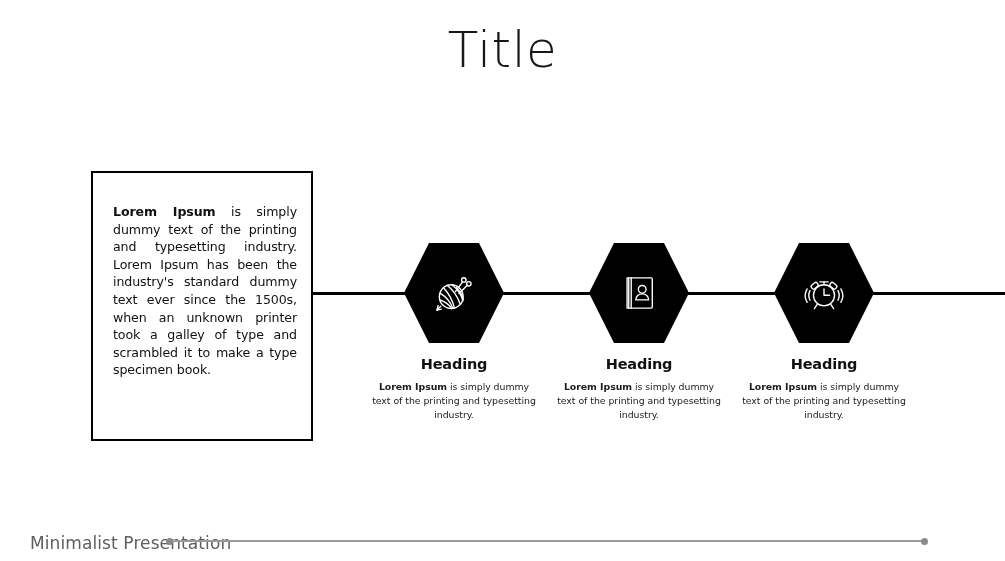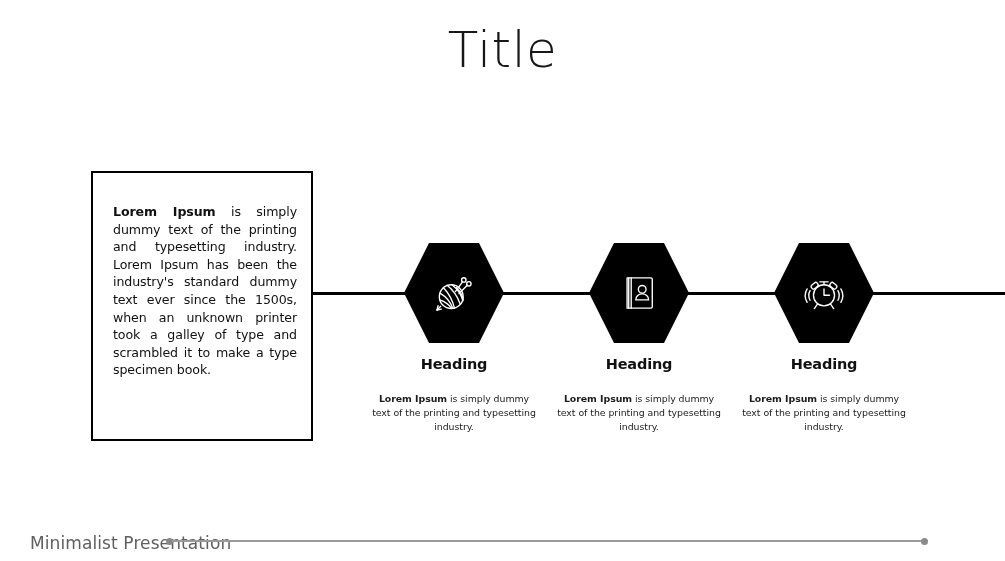--- a/index.html
+++ b/index.html
@@ -104,21 +104,21 @@
     width: 168px;
     top: 356px;
     text-align: center;
   }
   .col-heading {
     font-family: "DejaVu Sans", sans-serif;
     font-weight: 700;
     font-size: 14.5px;
     color: #111111;
     letter-spacing: -0.2px;
-    margin-bottom: 20px;
+    margin-bottom: 8px;
   }
   .col-body {
     font-family: "DejaVu Sans", sans-serif;
     font-size: 9.4px;
     line-height: 14px;
     color: #1c1c1c;
     letter-spacing: -0.05px;
   }
   .col-body b { font-weight: 700; }
 

